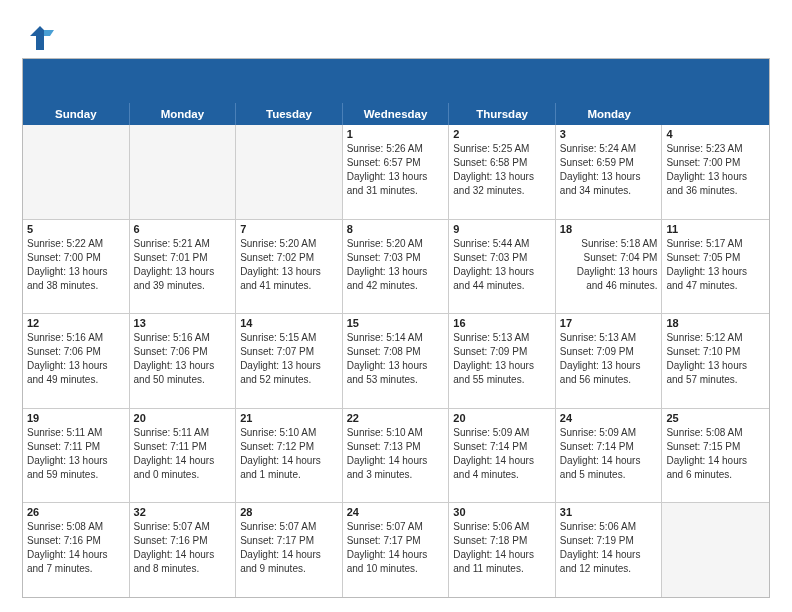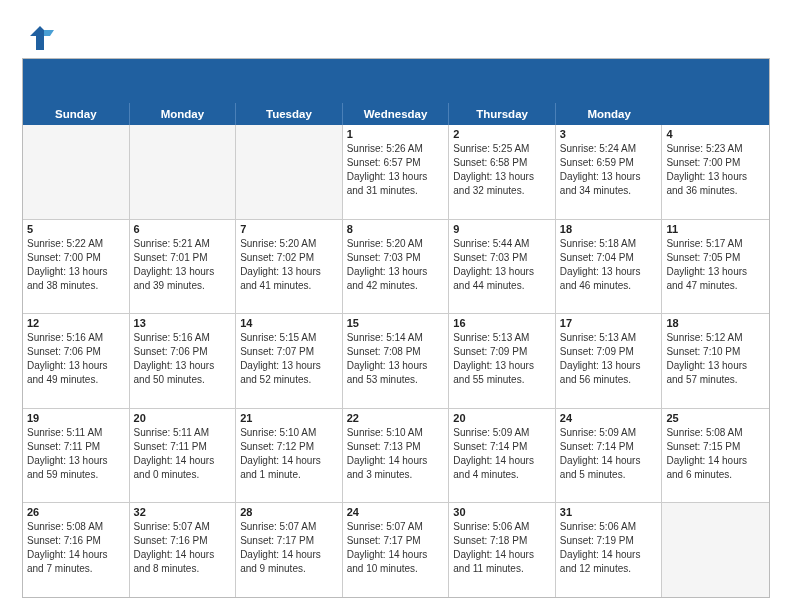--- a/index.html
+++ b/index.html
@@ -203,21 +203,21 @@
 Daylight: 13 hours and 42 minutes.</div>
           </div>
           <div class="cal-cell">
             <div class="day-num">9</div>
             <div class="day-info" style="white-space: pre-line;">Sunrise: 5:44 AM
 Sunset: 7:03 PM
 Daylight: 13 hours and 44 minutes.</div>
           </div>
           <div class="cal-cell">
             <div class="day-num">18</div>
-            <div class="day-info" style="white-space: pre-line;">Sunrise: 5:18 AM
+            <div class="day-info" style="white-space: pre-line; text-align: right;">Sunrise: 5:18 AM
 Sunset: 7:04 PM
 Daylight: 13 hours and 46 minutes.</div>
           </div>
           <div class="cal-cell">
             <div class="day-num">11</div>
             <div class="day-info" style="white-space: pre-line;">Sunrise: 5:17 AM
 Sunset: 7:05 PM
 Daylight: 13 hours and 47 minutes.</div>
           </div>
         </div>

